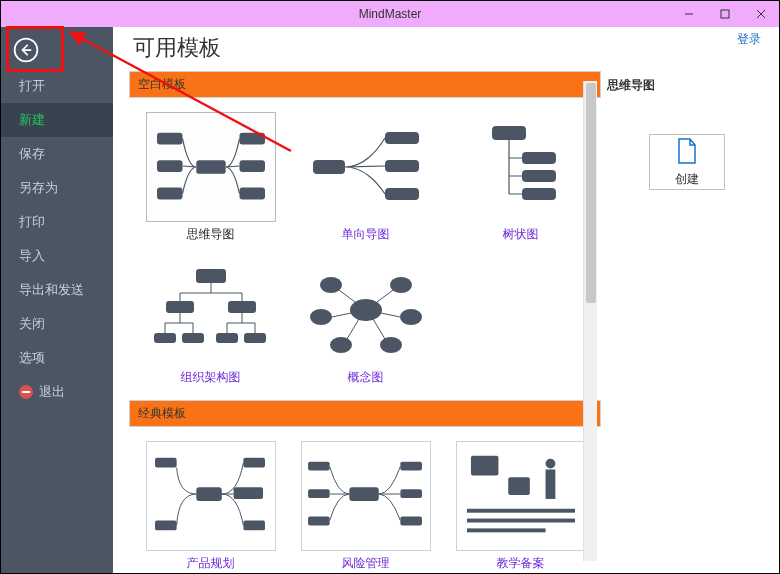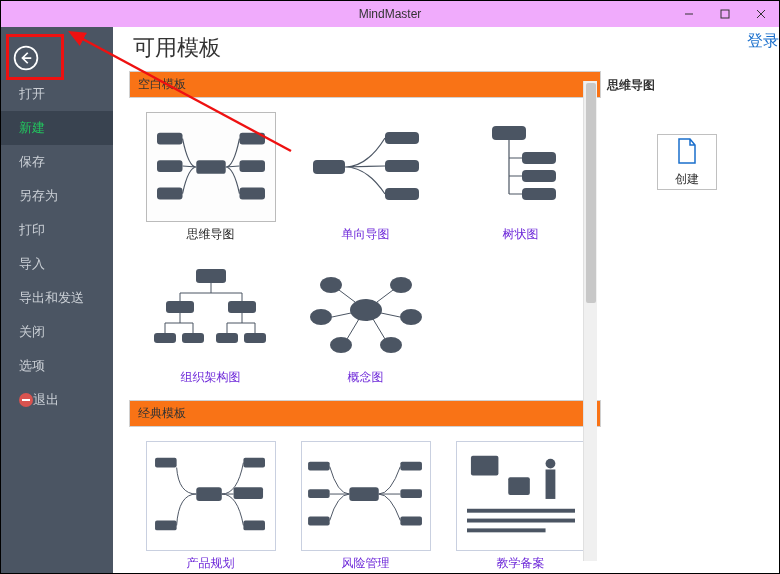--- a/index.html
+++ b/index.html
@@ -4,33 +4,33 @@
   <style>
     * { box-sizing: border-box; margin: 0; padding: 0; }
     body { font-family: "Microsoft YaHei", sans-serif; font-size: 12px; background: #fff; width: 780px; height: 574px; overflow: hidden; position: relative; border: 1px solid #000; }
     
     .titlebar { height: 26px; display: flex; align-items: center; justify-content: center; position: relative; background: #f0abfc; }
     .titlebar-title { font-size: 12px; color: #333; }
     .window-controls { position: absolute; right: 0; top: 0; display: flex; }
     .window-btn { width: 36px; height: 26px; display: flex; align-items: center; justify-content: center; cursor: pointer; }
     .window-btn svg { width: 10px; height: 10px; }
     
-    .login-link { position: absolute; right: 0; top: 30px; color: #1a6fcc; font-size: 16px; cursor: pointer; }
+    .login-link { position: absolute; right: 18px; top: 30px; color: #1a6fcc; font-size: 12px; cursor: pointer; }
     
     .container { display: flex; height: calc(100% - 26px); }
     
-    .sidebar { width: 112px; background: #4b5563; display: flex; flex-direction: column; padding-top: 12px; }
+    .sidebar { width: 112px; background: #4b5563; display: flex; flex-direction: column; padding-top: 4px; }
     .back-btn-wrap { position: relative; }
     .back-btn { width: 50px; height: 38px; display: flex; align-items: center; justify-content: center; cursor: pointer; }
     .back-btn svg { width: 28px; height: 28px; stroke: #fff; fill: none; stroke-width: 2; }
     .back-highlight { position: absolute; top: -5px; left: 5px; width: 58px; height: 46px; border: 3px solid #e11; pointer-events: none; }
     
     .sidebar-item { padding: 8px 18px; color: #cbd0d6; font-size: 13px; cursor: pointer; }
     .sidebar-item.active { background: #394350; color: #22c55e; }
-    .sidebar-item.exit { display: flex; align-items: center; }
+    .sidebar-item.exit { display: flex; align-items: center; gap: 6px; }
     .exit-icon { width: 14px; height: 14px; background: #d9534f; border-radius: 50%; position: relative; }
     .exit-icon::after { content: ''; position: absolute; left: 3px; top: 6px; width: 8px; height: 2px; background: #fff; }
     
     .main { flex: 1; display: flex; background: #fff; }
     
     .center { flex: 1; padding: 6px 0 0 16px; overflow-y: auto; }
     .page-title { font-size: 22px; color: #333; margin-bottom: 8px; padding-left: 4px; }
     
     .section-header { background: #f97316; color: #333; padding: 4px 8px; font-size: 12px; border: 1px solid #d0d0d0; }
     .template-grid { display: flex; flex-wrap: wrap; gap: 0; padding: 6px 0 10px 4px; }
@@ -38,21 +38,21 @@
     .template-thumb { width: 130px; height: 110px; margin: 8px auto 4px; background: #fff; display: flex; align-items: center; justify-content: center; position: relative; }
     .template-item.selected .template-thumb { border: 1px solid #bbb; background: #fdfdfd; }
     .template-label { font-size: 12px; color: #6d28d9; }
     .template-item.selected .template-label { color: #222; }
     
     .classic-grid .template-thumb { border: 1px solid #c9d0e0; }
     
     .right-panel { width: 178px; padding: 50px 12px 0 6px; }
     .preview-title { font-size: 12px; font-weight: bold; color: #333; margin-bottom: 4px; }
     .preview-box { border: 1px solid #c0c0c0; height: 248px; padding: 8px; font-size: 11px; color: #444; line-height: 1.6; }
-    .create-btn { width: 60px; height: 56px; border: 1px solid #c0c0c0; margin: 40px auto 0; display: flex; flex-direction: column; align-items: center; justify-content: center; gap: 6px; cursor: pointer; }
+    .create-btn { width: 76px; height: 56px; border: 1px solid #c0c0c0; margin: 40px auto 0; display: flex; flex-direction: column; align-items: center; justify-content: center; gap: 6px; cursor: pointer; }
     .create-btn svg { width: 22px; height: 28px; }
     .create-btn-label { font-size: 12px; color: #333; }
     
     .scrollbar-track { position: absolute; right: 182px; top: 80px; width: 14px; height: 480px; background: #f0f0f0; border-left: 1px solid #e0e0e0; }
     .scrollbar-thumb { position: absolute; left: 2px; top: 2px; width: 10px; height: 220px; background: #c8c8c8; border-radius: 2px; }
     
     .annotation-arrow { position: absolute; left: 60px; top: 30px; pointer-events: none; }
     
     
     .dia { width: 100%; height: 100%; }

